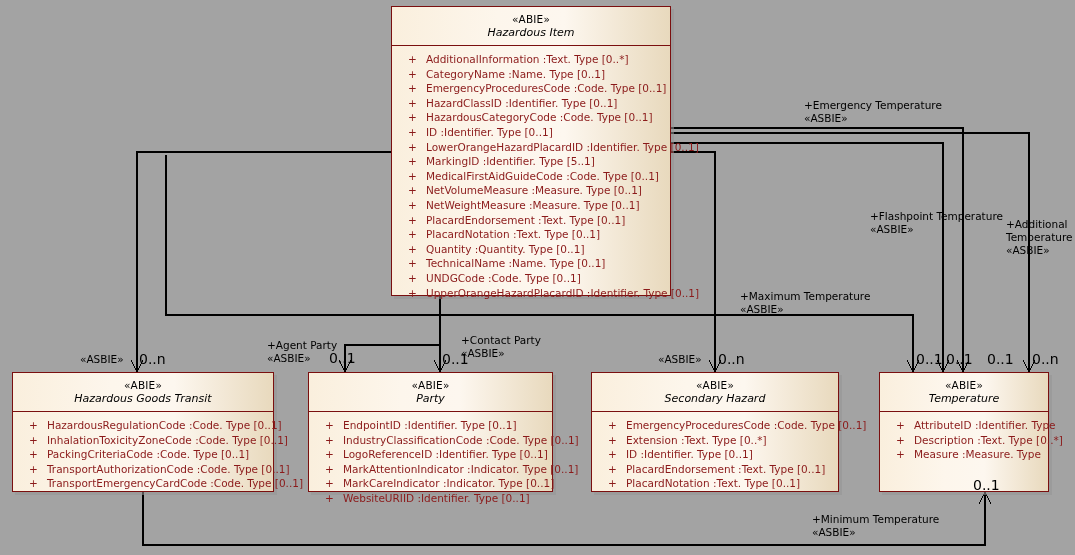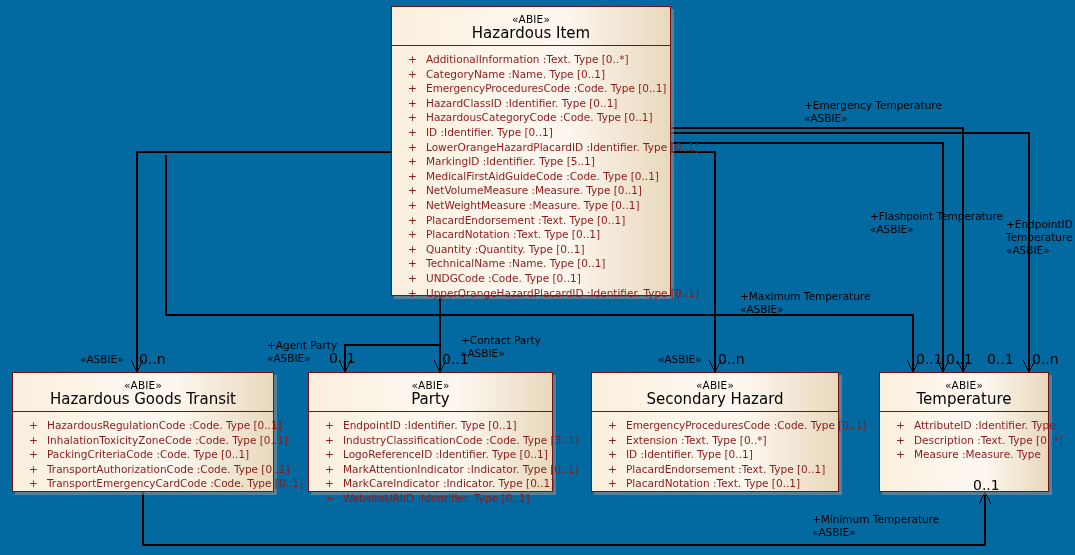--- a/index.html
+++ b/index.html
@@ -7,21 +7,21 @@
     padding: 0;
     background: #ffffff;
   }
   body {
     font-family: "DejaVu Sans", sans-serif;
   }
   #canvas {
     position: relative;
     width: 1075px;
     height: 555px;
-    background: #0369a1;
+    background: #a3a3a3;
     overflow: hidden;
   }
   svg.wires {
     position: absolute;
     left: 0;
     top: 0;
     width: 1075px;
     height: 555px;
     pointer-events: none;
   }
@@ -42,21 +42,22 @@
     font-size: 11px;
     line-height: 14px;
   }
   .stereo {
     display: block;
     font-size: 10.5px;
     letter-spacing: 0.2px;
   }
   .cname {
     display: block;
-    font-size: 15px;
+    font-size: 11px;
+    font-style: italic;
   }
   .uml-attrs {
     box-sizing: border-box;
     padding: 6px 0 6px 0;
   }
   .attr {
     display: block;
     white-space: nowrap;
     color: #8b1a1a;
     font-size: 10.5px;
@@ -175,21 +176,21 @@
       </div>
   </div>
 
   <div class="uml-class" id="cls-party" style="left:308px; top:372px; width:245px; height:120px;">
     <div class="uml-header">
       <span class="stereo">«ABIE»</span>
       <span class="cname">Party</span>
     </div>
     <div class="uml-attrs">
         <span class="attr"><span class="vis">+</span><span>EndpointID  :Identifier. Type [0..1]</span></span>
-        <span class="attr"><span class="vis">+</span><span>IndustryClassificationCode  :Code. Type [3..1]</span></span>
+        <span class="attr"><span class="vis">+</span><span>IndustryClassificationCode  :Code. Type [0..1]</span></span>
         <span class="attr"><span class="vis">+</span><span>LogoReferenceID  :Identifier. Type [0..1]</span></span>
         <span class="attr"><span class="vis">+</span><span>MarkAttentionIndicator  :Indicator. Type [0..1]</span></span>
         <span class="attr"><span class="vis">+</span><span>MarkCareIndicator  :Indicator. Type [0..1]</span></span>
         <span class="attr"><span class="vis">+</span><span>WebsiteURIID  :Identifier. Type [0..1]</span></span>
       </div>
   </div>
 
   <div class="uml-class" id="cls-secondary-hazard" style="left:591px; top:372px; width:248px; height:120px;">
     <div class="uml-header">
       <span class="stereo">«ABIE»</span>
@@ -220,21 +221,21 @@
     <span>+Emergency Temperature</span>
     <span class="l2">«ASBIE»</span>
   </div>
 
   <div class="edge-label" style="left:830px; top:210px;margin-left:40px;">
     <span>+Flashpoint Temperature</span>
     <span class="l2">«ASBIE»</span>
   </div>
 
   <div class="edge-label" style="left:1006px; top:218px; text-align:left;">
-    <span>+EndpointID</span>
+    <span>+Additional</span>
     <span class="l2">Temperature</span>
     <span class="l2">«ASBIE»</span>
   </div>
 
   <div class="edge-label" style="left:740px; top:290px;">
     <span>+Maximum Temperature</span>
     <span class="l2">«ASBIE»</span>
   </div>
 
   <div class="edge-label" style="left:812px; top:513px;">

